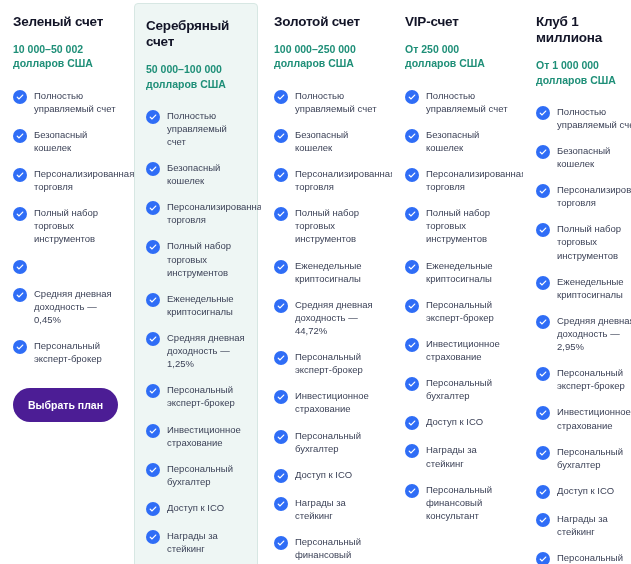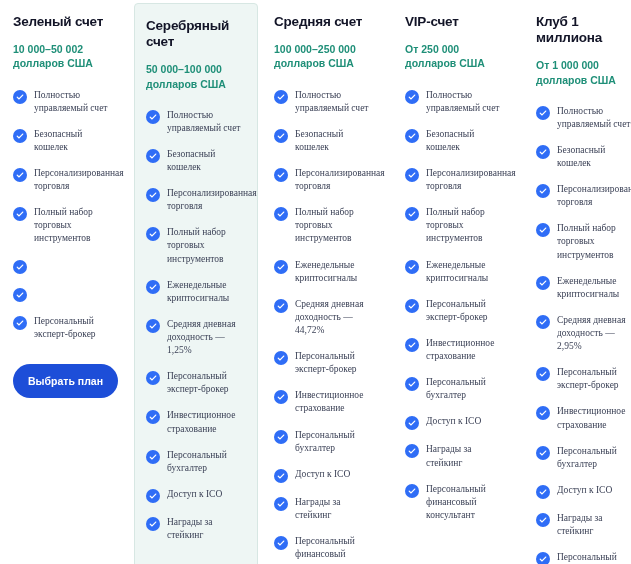--- a/index.html
+++ b/index.html
@@ -59,21 +59,20 @@
   .features {
     list-style: none;
     margin: 0;
     padding: 0;
   }
   .feature {
     display: flex;
     align-items: flex-start;
     gap: 7px;
     margin-bottom: 13px;
-    font-family: Liberation Serif, serif;
   }
   .check {
     flex: 0 0 14px;
     width: 14px;
     height: 14px;
     border-radius: 50%;
     background: #2f6df6;
     display: flex;
     align-items: center;
     justify-content: center;
@@ -83,21 +82,21 @@
   .feature-label {
     font-size: 9.5px;
     line-height: 1.38;
     color: #3c4257;
   }
   .cta {
     display: block;
     width: 100%;
     margin-top: 6px;
     padding: 11px 6px;
-    background: #1d4ed8;
+    background: #4c1d95;
     color: #ffffff;
     border: none;
     border-radius: 22px;
     font-family: "Liberation Sans", sans-serif;
     font-size: 10.5px;
     font-weight: bold;
     cursor: pointer;
     text-align: center;
   }
   .cta-wrap { padding-top: 4px; }
@@ -149,20 +148,21 @@
                 <path d="M1.5 5.2 L3.8 7.4 L8.4 2.6" fill="none" stroke="#ffffff" stroke-width="1.6" stroke-linecap="round" stroke-linejoin="round"></path>
               </svg>
             </span>
           </li>
           <li class="feature">
             <span class="check">
               <svg width="8" height="8" viewBox="0 0 10 10">
                 <path d="M1.5 5.2 L3.8 7.4 L8.4 2.6" fill="none" stroke="#ffffff" stroke-width="1.6" stroke-linecap="round" stroke-linejoin="round"></path>
               </svg>
             </span>
+            <span class="feature-label">Средняя дневная доходность — 0,45%</span>
           </li>
           <li class="feature">
             <span class="check">
               <svg width="8" height="8" viewBox="0 0 10 10">
                 <path d="M1.5 5.2 L3.8 7.4 L8.4 2.6" fill="none" stroke="#ffffff" stroke-width="1.6" stroke-linecap="round" stroke-linejoin="round"></path>
               </svg>
             </span>
             <span class="feature-label">Персональный эксперт-брокер</span>
           </li>
         </ul>
@@ -258,21 +258,21 @@
             <span class="check">
               <svg width="8" height="8" viewBox="0 0 10 10">
                 <path d="M1.5 5.2 L3.8 7.4 L8.4 2.6" fill="none" stroke="#ffffff" stroke-width="1.6" stroke-linecap="round" stroke-linejoin="round"></path>
               </svg>
             </span>
             <span class="feature-label">Награды за стейкинг</span>
           </li>
         </ul>
       </div>
       <div class="plan">
-        <div class="plan-title">Средняя счет</div>
+        <div class="plan-title">Золотой счет</div>
         <div class="plan-price">100 000–250 000 долларов США</div>
         <ul class="features">
           <li class="feature">
             <span class="check">
               <svg width="8" height="8" viewBox="0 0 10 10">
                 <path d="M1.5 5.2 L3.8 7.4 L8.4 2.6" fill="none" stroke="#ffffff" stroke-width="1.6" stroke-linecap="round" stroke-linejoin="round"></path>
               </svg>
             </span>
             <span class="feature-label">Полностью управляемый счет</span>
           </li>

